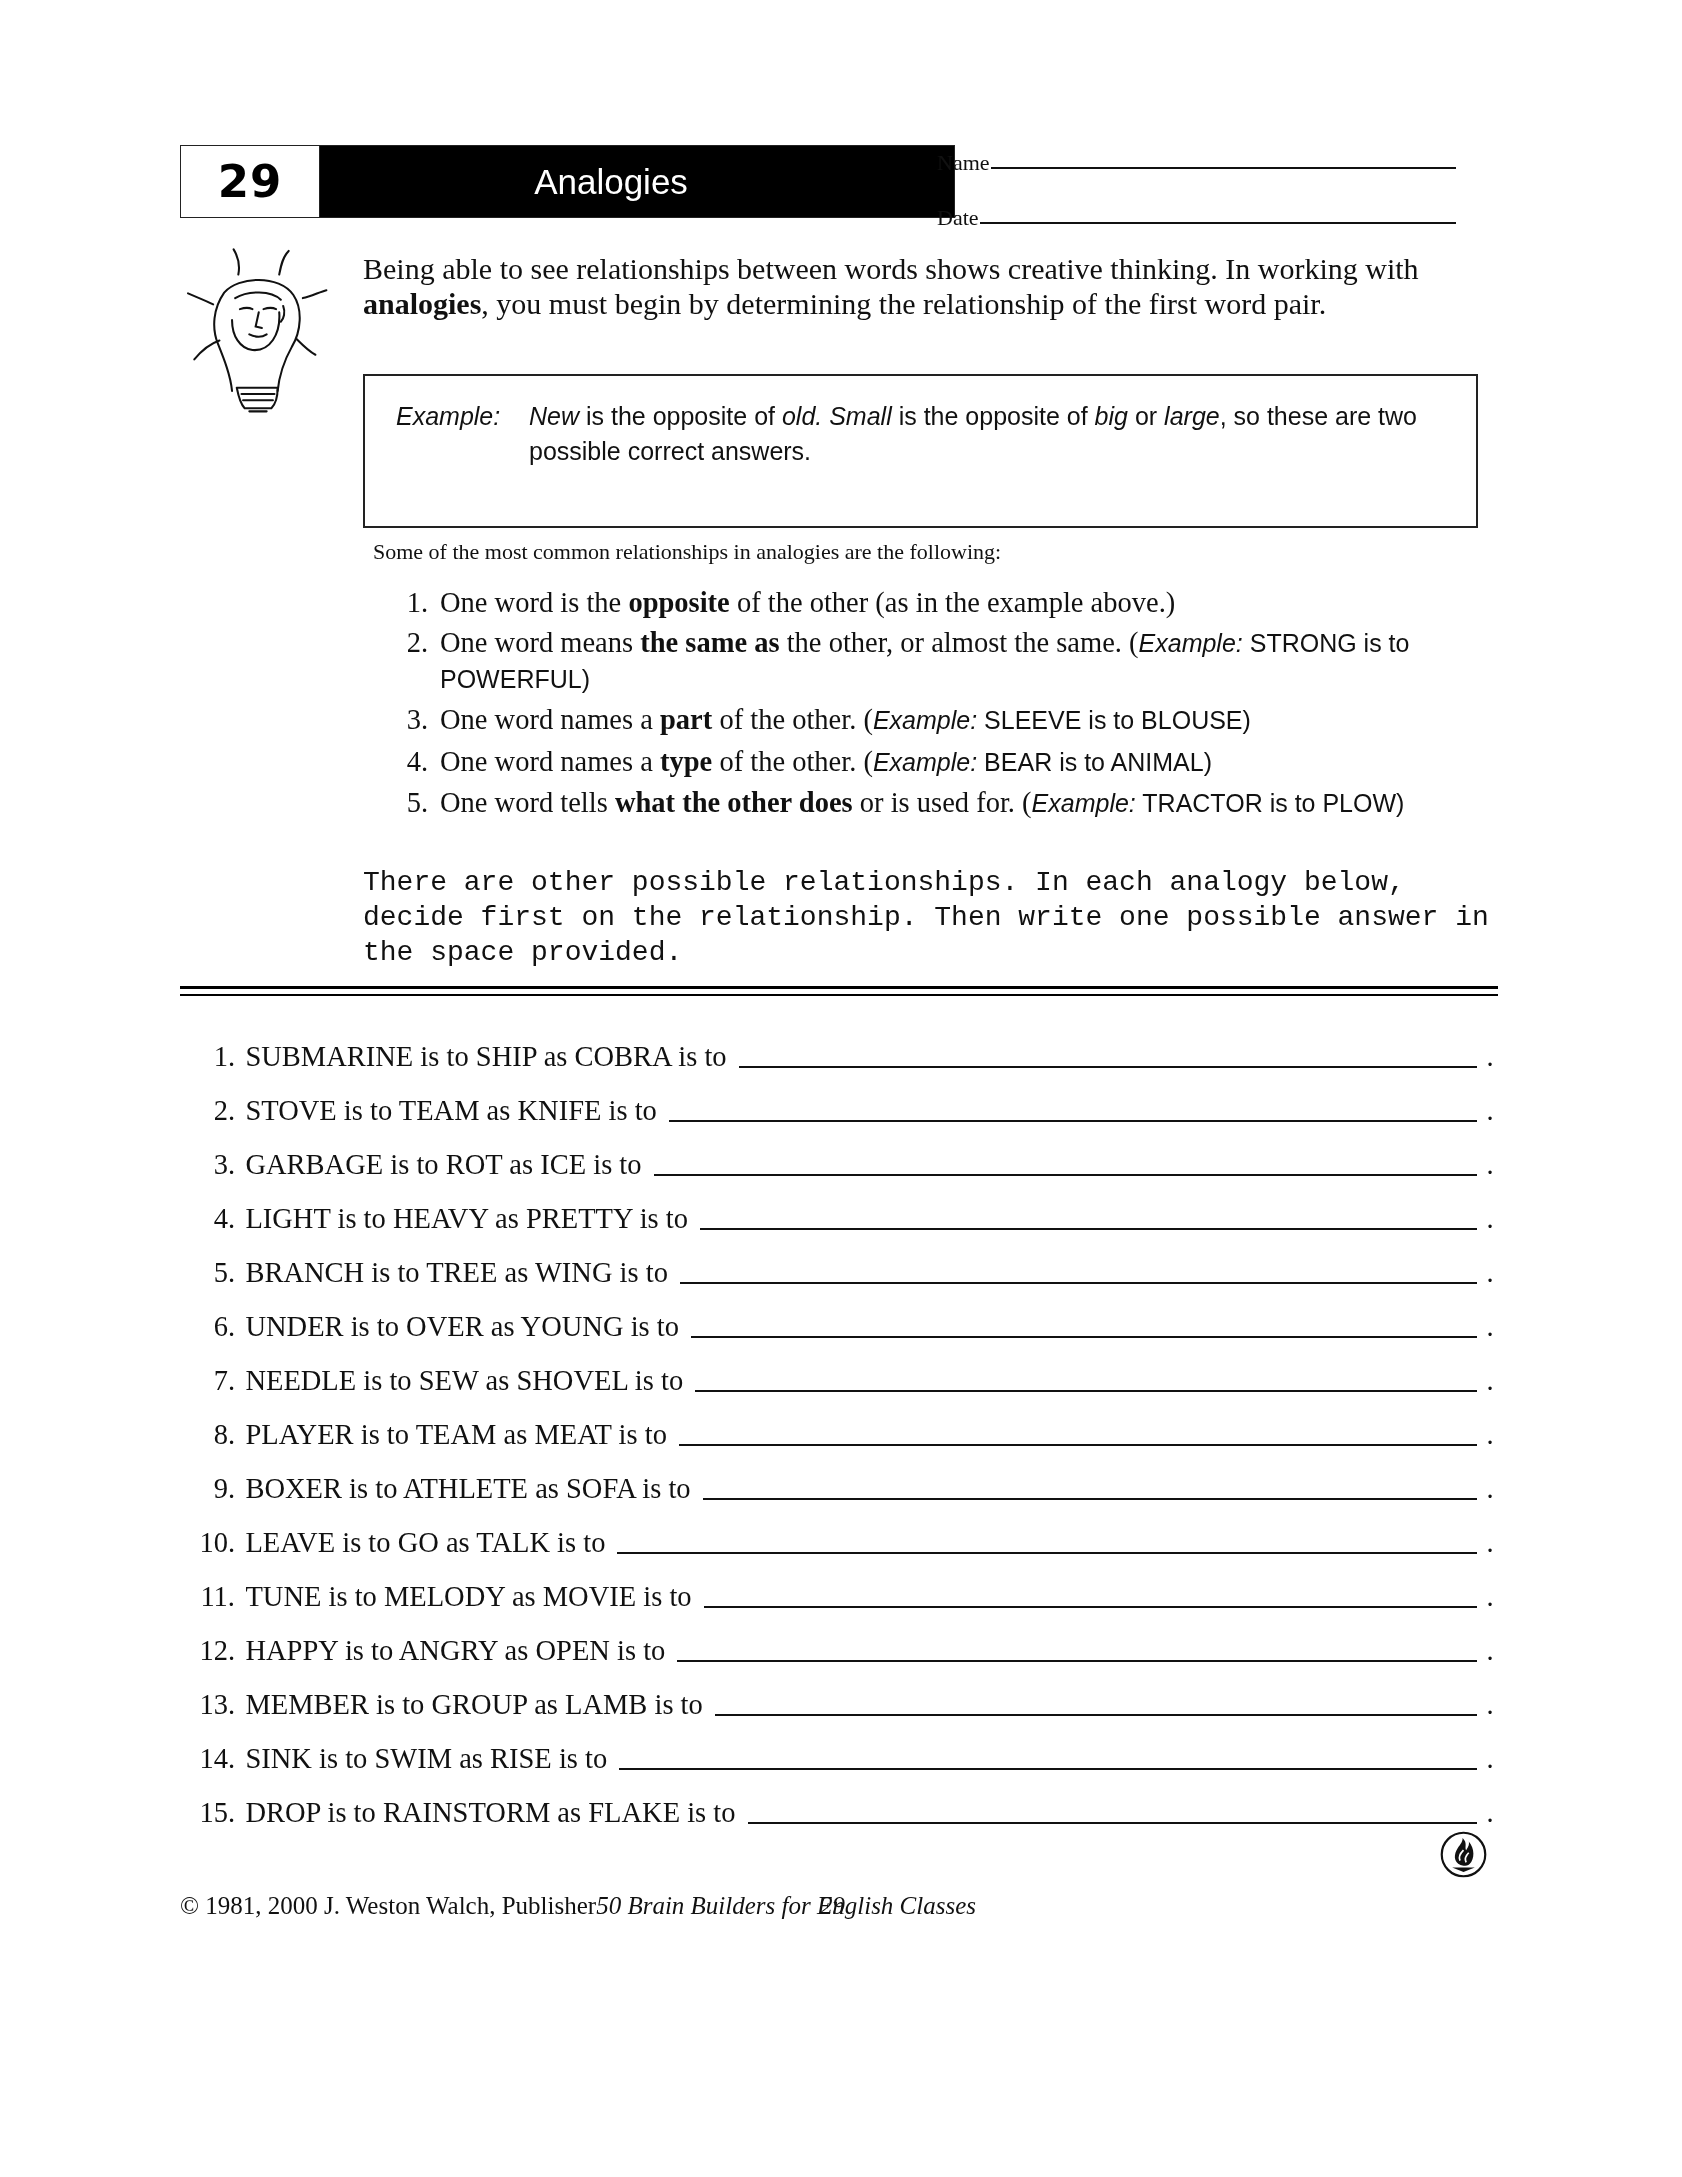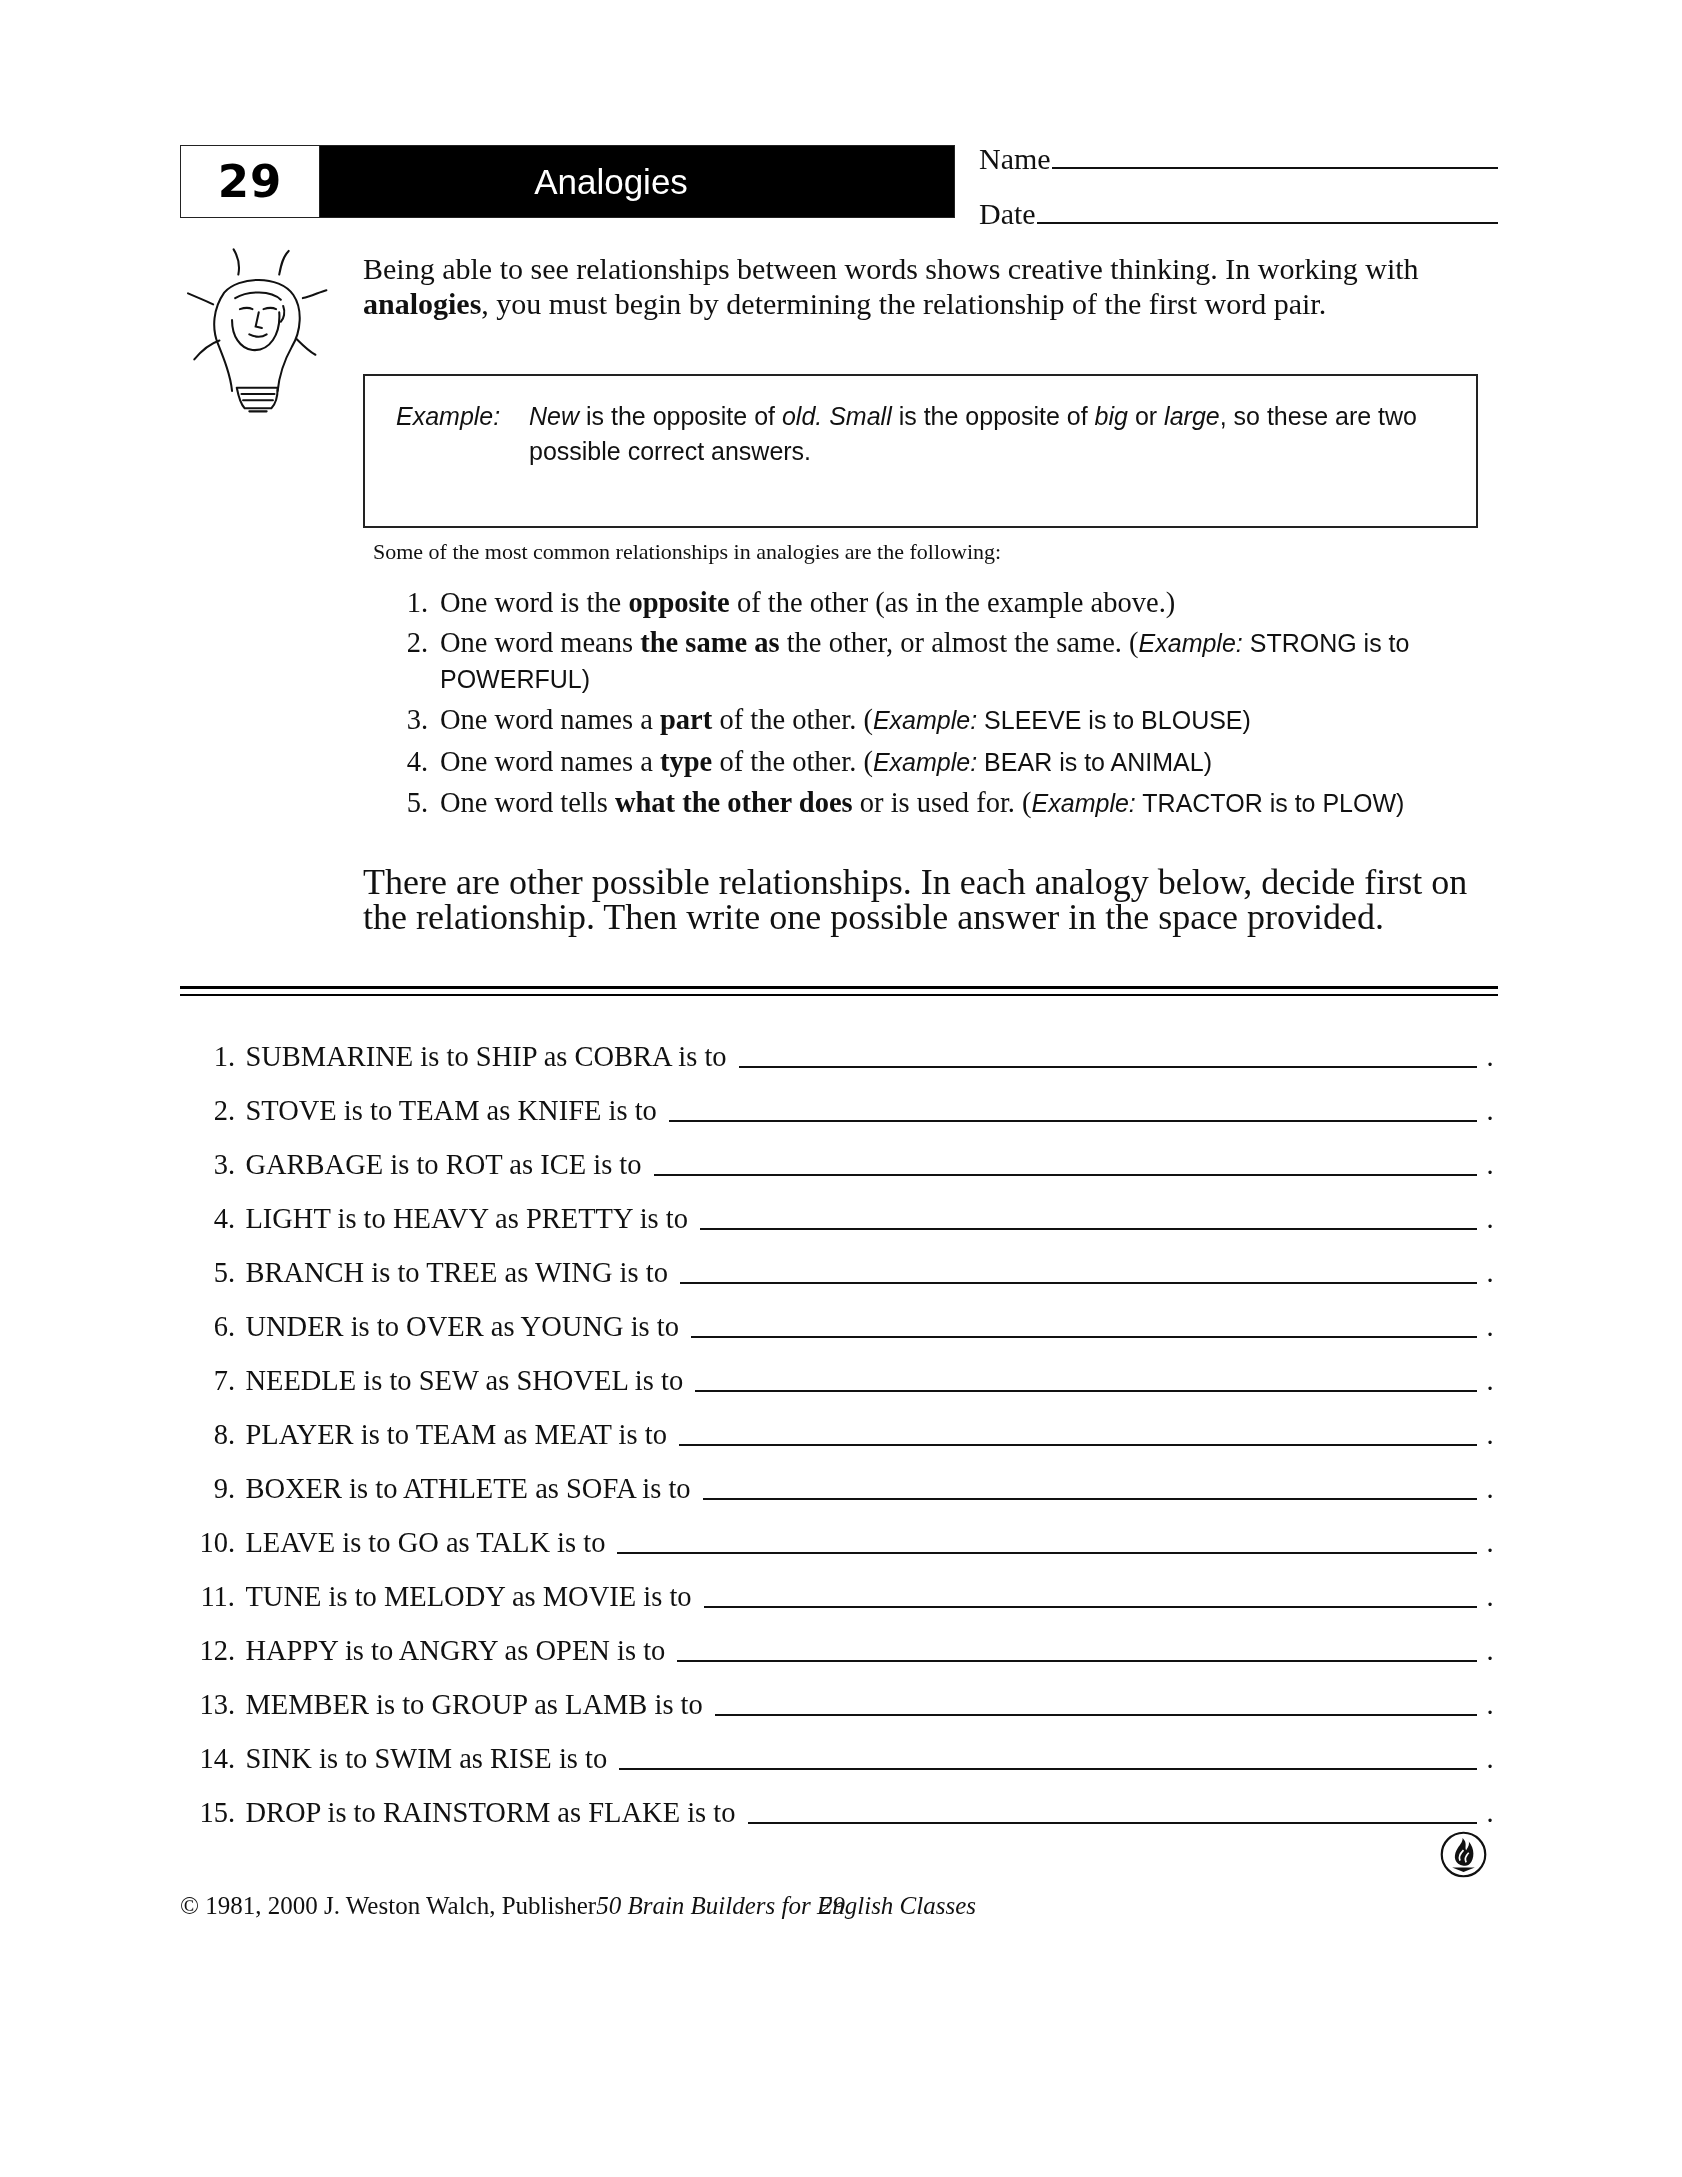--- a/index.html
+++ b/index.html
@@ -2,42 +2,42 @@
 <html style="font-size:14px"><head>
 <meta charset="utf-8">
 <style>
   html, body { margin: 0; padding: 0; background: #ffffff; }
   body { width: 1683px; height: 2177px; position: relative; overflow: hidden; color: #111; font-family: "Liberation Serif", "DejaVu Serif", serif; }
 
   .header-box { position: absolute; left: 180px; top: 145px; width: 775px; height: 73px; border: 1.7px solid #222; box-sizing: border-box; display: flex; }
   .header-num { width: 138px; background: #fff; border-right: 1.7px solid #222; display: flex; align-items: center; justify-content: center; font-family: "DejaVu Sans", sans-serif; font-weight: bold; font-size: 45px; color: #000; letter-spacing: 0.9px; }
   .header-title { flex: 1; background: #000; color: #fff; display: flex; align-items: center; justify-content: center; font-family: "Liberation Sans", sans-serif; font-size: 35px; padding-right: 52px; }
 
-  .name-date { position: absolute; left: 979px; top: 138px; width: 519px; font-size: 30px; }
+  .name-date { position: absolute; left: 937px; top: 138px; width: 519px; font-size: 22px; }
   .nd-row { display: flex; align-items: flex-end; height: 38px; margin-bottom: 17.3px; }
   .nd-label { white-space: nowrap; }
   .nd-line { flex: 1; border-bottom: 2.6px solid #111; margin-left: 1.7px; height: 0; margin-bottom: 7px; }
 
   .bulb { position: absolute; left: 177px; top: 233px; width: 173px; height: 190px; }
 
   .intro { position: absolute; left: 363px; top: 251px; width: 1141px; font-size: 30px; line-height: 35px; }
   .example-box { position: absolute; left: 363px; top: 374px; width: 1115px; height: 154px; border: 2.6px solid #222; box-sizing: border-box; font-family: "Liberation Sans", sans-serif; font-size: 25px; line-height: 35px; }
   .ex-label { position: absolute; left: 31px; top: 22.5px; font-style: italic; }
   .ex-body { position: absolute; left: 164px; top: 22.5px; width: 934px; }
   .ex-blank { display: inline-block; width: 221px; border-bottom: 1.7px solid #111; height: 22.5px; vertical-align: baseline; margin-left: 5.2px; }
 
   .common { position: absolute; left: 373px; top: 534px; width: 1141px; font-size: 22px; line-height: 35px; }
   .rel-list { position: absolute; left: 380px; top: 585px; width: 1124px; font-size: 28.5px; line-height: 35px; }
   .rel-item { display: flex; margin-bottom: 5.2px; }
   .rel-num { width: 48px; text-align: right; padding-right: 12px; flex-shrink: 0; }
   .rel-text { flex: 1; }
   .sans { font-family: "Liberation Sans", sans-serif; font-size: 25px; }
   .sans-i { font-family: "Liberation Sans", sans-serif; font-size: 25px; font-style: italic; }
 
-  .other { position: absolute; left: 363px; top: 865px; width: 1141px; font-size: 36px; line-height: 35px; }
+  .other { position: absolute; left: 363px; top: 865px; width: 1141px; font-size: 28px; line-height: 35px; font-family: Liberation Mono, monospace; }
 
   .divider { position: absolute; left: 180px; top: 986px; width: 1318px; }
   .divider .l1 { height: 2.6px; background: #000; }
   .divider .gap { height: 5.2px; }
   .divider .l2 { height: 2.6px; background: #000; }
 
   .questions { position: absolute; left: 180px; top: 1019px; width: 1323px; font-size: 28.5px; }
   .q-row { display: flex; align-items: flex-end; height: 54px; }
   .q-num { width: 55px; text-align: right; padding-right: 10.4px; flex-shrink: 0; }
   .q-text { white-space: nowrap; padding-right: 12px; }

